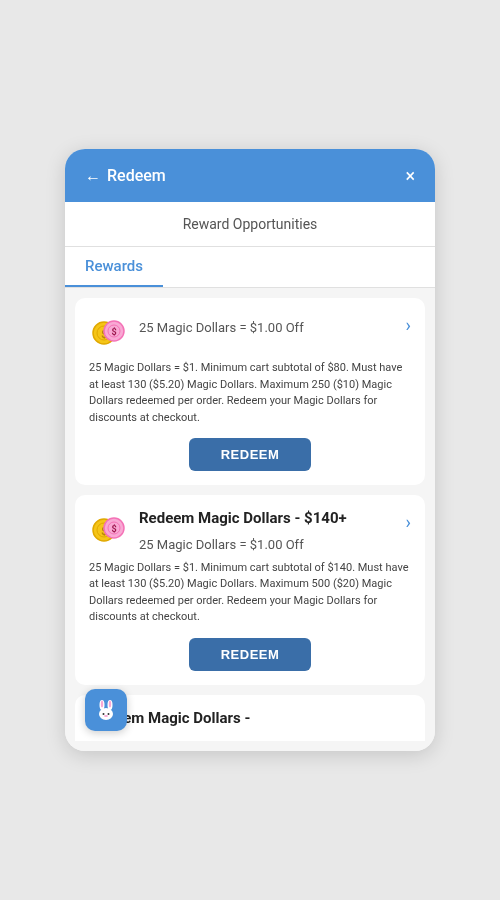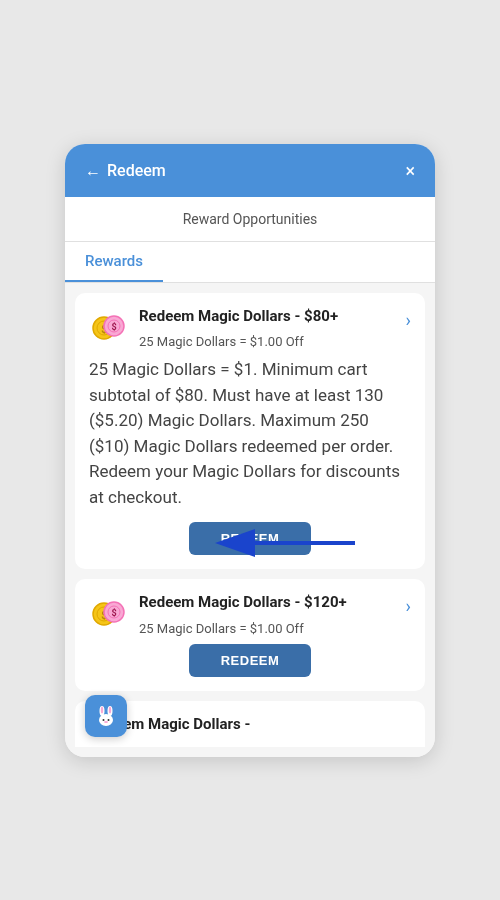--- a/index.html
+++ b/index.html
@@ -130,21 +130,21 @@
       font-size: 13px;
       color: #555;
       margin-top: 8px;
     }
     .reward-chevron {
       color: #4a90d9;
       font-size: 18px;
       margin-top: 2px;
     }
     .reward-description {
-      font-size: 17px;
+      font-size: 11px;
       color: #444;
       line-height: 1.5;
       margin-bottom: 12px;
     }
     .redeem-btn {
       display: block;
       margin: 0 auto;
       background: #3a6ea8;
       color: white;
       border: none;
@@ -215,21 +215,20 @@
           <svg viewBox="0 0 38 38" xmlns="http://www.w3.org/2000/svg">
             <circle cx="14" cy="20" r="11" fill="#f5c518" stroke="#e0a800" stroke-width="1.5"></circle>
             <circle cx="14" cy="20" r="7" fill="#f5c518" stroke="#e0a800" stroke-width="1"></circle>
             <text x="14" y="25" text-anchor="middle" font-size="10" fill="#b8860b" font-weight="bold">$</text>
             <circle cx="24" cy="18" r="10" fill="#f9a8d4" stroke="#f472b6" stroke-width="1.5"></circle>
             <circle cx="24" cy="18" r="6" fill="#f9a8d4" stroke="#f472b6" stroke-width="1"></circle>
             <text x="24" y="22" text-anchor="middle" font-size="9" fill="#9d174d" font-weight="bold">$</text>
           </svg>
         </div>
         <div class="reward-title-wrap">
-          <div class="reward-title">Redeem Magic Dollars - $80+</div>
           <div class="reward-subtitle">25 Magic Dollars = $1.00 Off</div>
         </div>
         <div class="reward-chevron">›</div>
       </div>
       <div class="reward-description">25 Magic Dollars = $1. Minimum cart subtotal of $80. Must have at least 130 ($5.20) Magic Dollars. Maximum 250 ($10) Magic Dollars redeemed per order. Redeem your Magic Dollars for discounts at checkout.</div>
       <button class="redeem-btn">REDEEM</button>
     </div>
 
     <svg style="position:absolute; top:230px; left:170px; width:200px; height:60px; pointer-events:none; overflow:visible;">
       <defs>
@@ -246,25 +245,26 @@
           <svg viewBox="0 0 38 38" xmlns="http://www.w3.org/2000/svg">
             <circle cx="14" cy="20" r="11" fill="#f5c518" stroke="#e0a800" stroke-width="1.5"></circle>
             <circle cx="14" cy="20" r="7" fill="#f5c518" stroke="#e0a800" stroke-width="1"></circle>
             <text x="14" y="25" text-anchor="middle" font-size="10" fill="#b8860b" font-weight="bold">$</text>
             <circle cx="24" cy="18" r="10" fill="#f9a8d4" stroke="#f472b6" stroke-width="1.5"></circle>
             <circle cx="24" cy="18" r="6" fill="#f9a8d4" stroke="#f472b6" stroke-width="1"></circle>
             <text x="24" y="22" text-anchor="middle" font-size="9" fill="#9d174d" font-weight="bold">$</text>
           </svg>
         </div>
         <div class="reward-title-wrap">
-          <div class="reward-title">Redeem Magic Dollars - $120+</div>
+          <div class="reward-title">Redeem Magic Dollars - $140+</div>
           <div class="reward-subtitle">25 Magic Dollars = $1.00 Off</div>
         </div>
         <div class="reward-chevron">›</div>
       </div>
+      <div class="reward-description">25 Magic Dollars = $1. Minimum cart subtotal of $140. Must have at least 130 ($5.20) Magic Dollars. Maximum 500 ($20) Magic Dollars redeemed per order. Redeem your Magic Dollars for discounts at checkout.</div>
       <button class="redeem-btn">REDEEM</button>
     </div>
 
     <div class="partial-card">
       <div class="partial-title">Redeem Magic Dollars -</div>
     </div>
 
   </div>
 
   <div class="bottom-fab">

